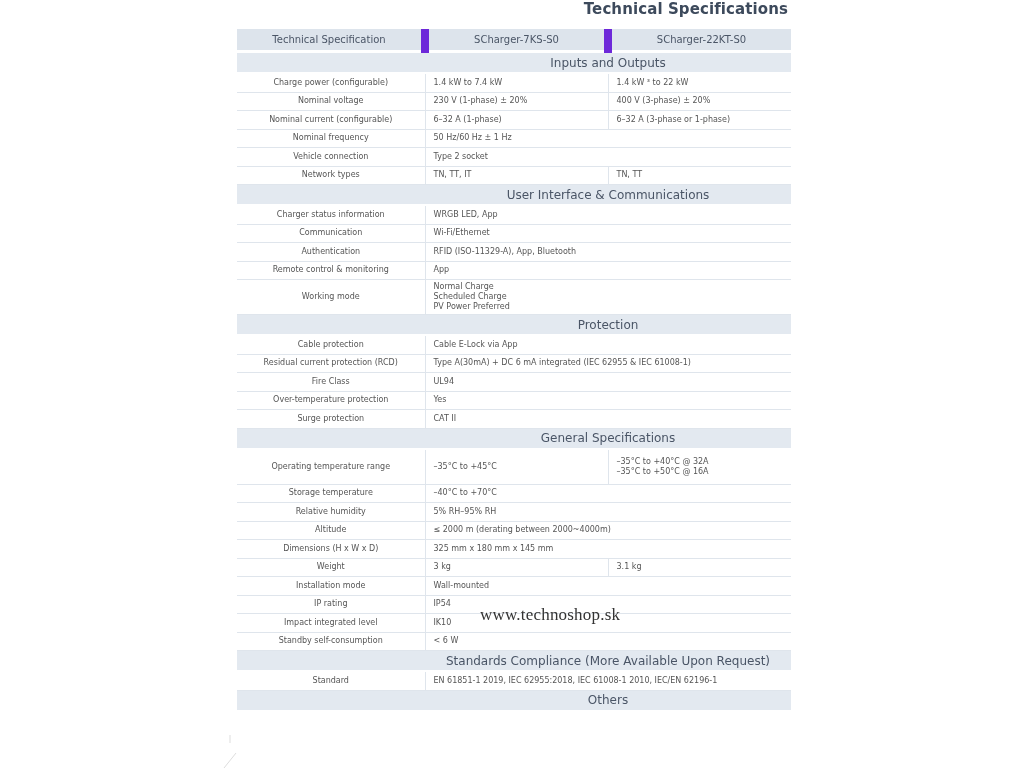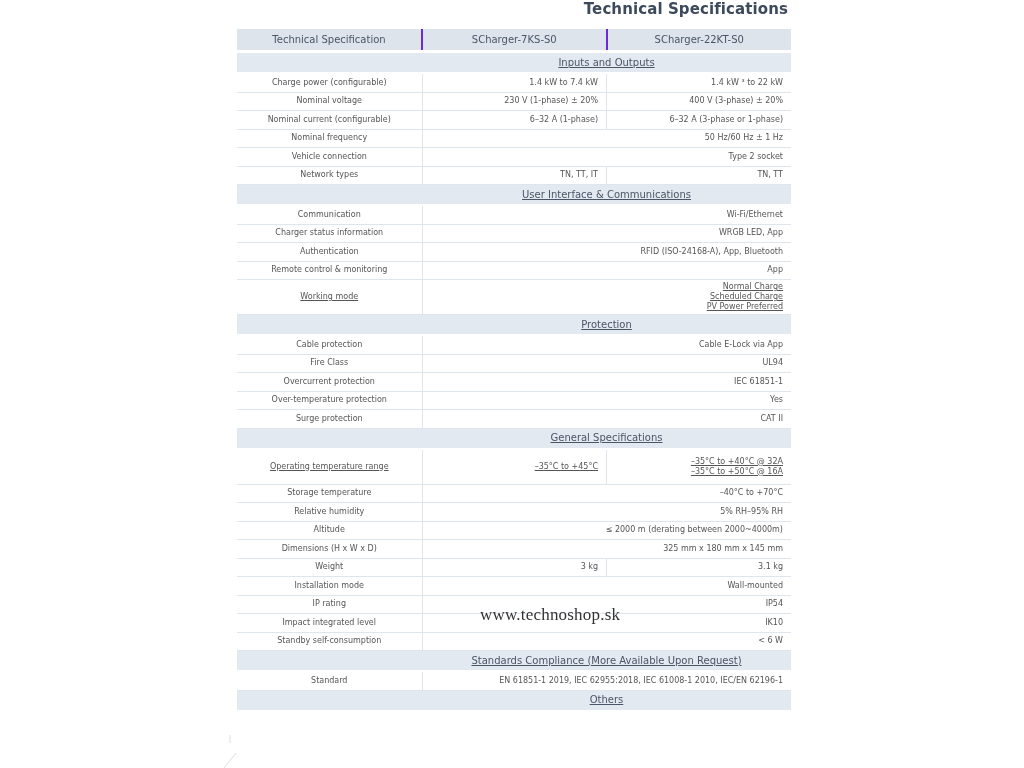--- a/index.html
+++ b/index.html
@@ -1,26 +1,26 @@
 <!DOCTYPE html>
 <html><head>
 <meta charset="utf-8">
 <style>
   html, body { margin:0; padding:0; background:#ffffff; }
   body { width:1024px; height:768px; overflow:hidden; position:relative; font-family:"DejaVu Sans", sans-serif; color:#4a4a4a; }
   .page-title { position:absolute; right:236px; top:0; font-size:15px; font-weight:bold; color:#3d4a5c; letter-spacing:0.1px; }
   .spec-table { position:absolute; left:237px; top:29px; width:554px; border-collapse:collapse; table-layout:fixed; }
   .spec-table td { font-size:8px; color:#555; padding:0 8px; border-bottom:1px solid #dfe5ec; height:17.5px; line-height:10px; }
   .spec-table td.label { width:168px; text-align:center; border-right:1px solid #dfe5ec; }
-  .spec-table td.val { text-align:right; }
+  .spec-table td.val { text-align:left; }
   .spec-table td.val.left-half { border-right:1px solid #dfe5ec; }
-  .spec-table tr.head td { background:#dde4ec; font-size:10px; color:#4a5566; text-align:center; height:21px; border-right:2px solid #6d28d9; border-bottom:3px solid #fff; }
-  .spec-table tr.section td { background:#e3e9f0; font-size:10px; color:#4a5566; text-align:center; height:19px; border-bottom:2px solid #fff;text-decoration:underline; }
+  .spec-table tr.head td { background:#dde4ec; font-size:10px; color:#4a5566; text-align:center; height:21px; border-right:8px solid #6d28d9; border-bottom:3px solid #fff; }
+  .spec-table tr.section td { background:#e3e9f0; font-size:12px; color:#4a5566; text-align:center; height:19px; border-bottom:2px solid #fff; }
   .spec-table tr.section td.sec-left { background:#e3e9f0; }
-  .spec-table tr.tall td { height:34px;text-decoration:underline; }
+  .spec-table tr.tall td { height:34px; }
   .multiline { white-space:pre-line; line-height:10.5px; }
   .watermark { position:absolute; left:440px; top:605px; font-size:17px; color:#333; font-family:Liberation Serif, serif; letter-spacing:0.2px;margin-left:40px; }
   .corner-mark { position:absolute; left:222px; top:735px; width:20px; height:33px; }
 </style>
 </head>
 <body>
 
 <div class="page-title">Technical Specifications</div>
 
 <table class="spec-table">
@@ -60,56 +60,56 @@
       <tr>
         <td class="label">Network types</td>
         <td class="val left-half multiline">TN, TT, IT</td>
         <td class="val multiline">TN, TT</td>
       </tr>
       <tr class="section">
         <td class="sec-left"></td>
         <td colspan="2">User Interface &amp; Communications</td>
       </tr>
       <tr>
+        <td class="label">Charger status information</td>
+        <td class="val multiline" colspan="2">WRGB LED, App</td>
+      </tr>
+      <tr>
         <td class="label">Communication</td>
         <td class="val multiline" colspan="2">Wi-Fi/Ethernet</td>
       </tr>
       <tr>
-        <td class="label">Charger status information</td>
-        <td class="val multiline" colspan="2">WRGB LED, App</td>
-      </tr>
-      <tr>
         <td class="label">Authentication</td>
-        <td class="val multiline" colspan="2">RFID (ISO-24168-A), App, Bluetooth</td>
+        <td class="val multiline" colspan="2">RFID (ISO-11329-A), App, Bluetooth</td>
       </tr>
       <tr>
         <td class="label">Remote control &amp; monitoring</td>
         <td class="val multiline" colspan="2">App</td>
       </tr>
       <tr class="tall">
         <td class="label">Working mode</td>
         <td class="val multiline" colspan="2">Normal Charge
 Scheduled Charge
 PV Power Preferred</td>
       </tr>
       <tr class="section">
         <td class="sec-left"></td>
         <td colspan="2">Protection</td>
       </tr>
       <tr>
         <td class="label">Cable protection</td>
         <td class="val multiline" colspan="2">Cable E-Lock via App</td>
       </tr>
       <tr>
+        <td class="label">Residual current protection (RCD)</td>
+        <td class="val multiline" colspan="2">Type A(30mA) + DC 6 mA integrated (IEC 62955 &amp; IEC 61008-1)</td>
+      </tr>
+      <tr>
         <td class="label">Fire Class</td>
         <td class="val multiline" colspan="2">UL94</td>
-      </tr>
-      <tr>
-        <td class="label">Overcurrent protection</td>
-        <td class="val multiline" colspan="2">IEC 61851-1</td>
       </tr>
       <tr>
         <td class="label">Over-temperature protection</td>
         <td class="val multiline" colspan="2">Yes</td>
       </tr>
       <tr>
         <td class="label">Surge protection</td>
         <td class="val multiline" colspan="2">CAT II</td>
       </tr>
       <tr class="section">

